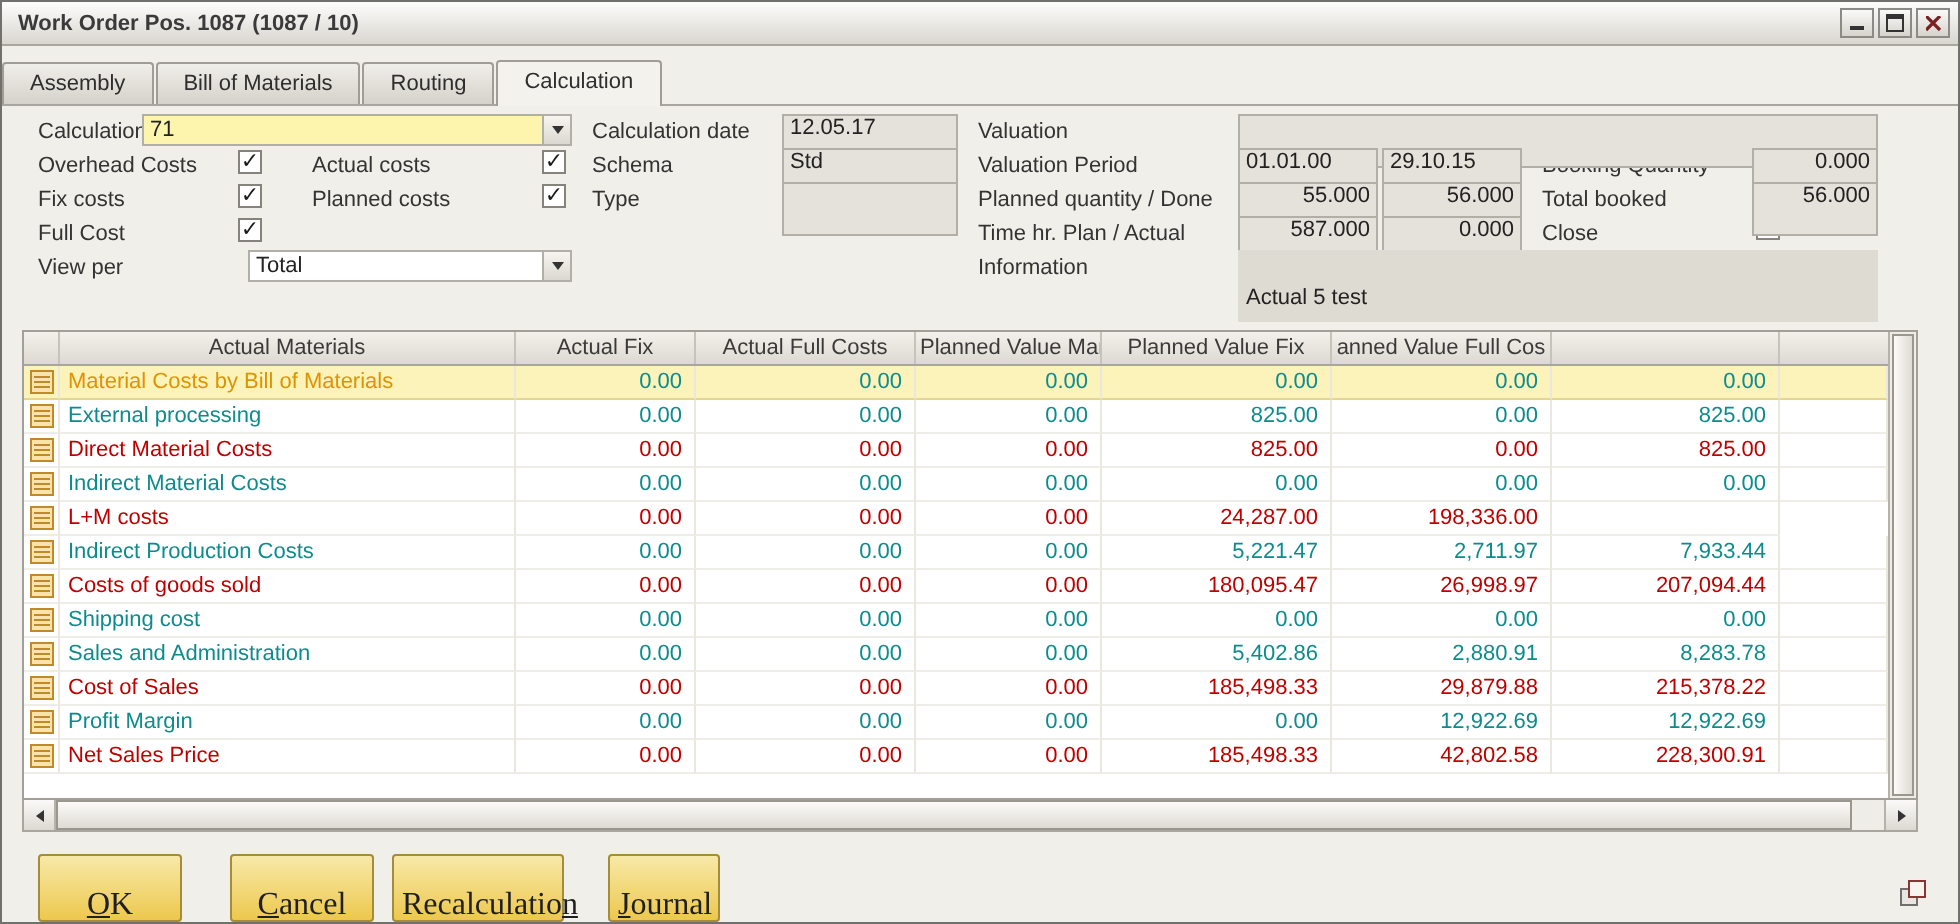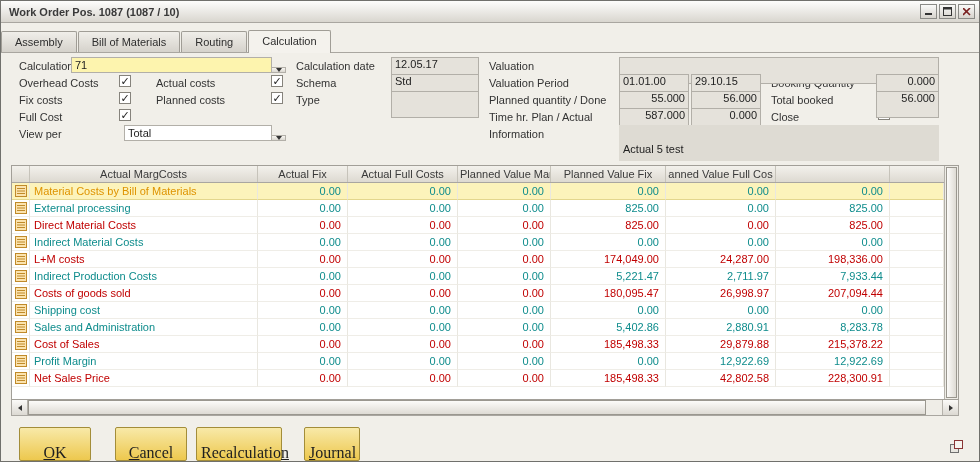--- a/index.html
+++ b/index.html
@@ -20,21 +20,21 @@
   .tab{padding:4px 13px 4px;border:1px solid #a09d96;border-bottom:none;border-radius:2px 2px 0 0;
     background:linear-gradient(#f0eee9,#d5d2cb);margin-right:1px;cursor:pointer;white-space:nowrap;color:#2e2e2e;}
   .tab.active{background:#f4f2ed;margin-bottom:-1px;padding-bottom:6px;}
 
   
   .lbl{position:absolute;white-space:nowrap;color:#333;}
   .fld{position:absolute;height:27px;background:#e5e2db;border:1px solid #b2afa8;padding:1px 3px;line-height:11px;color:#222;overflow:hidden;white-space:nowrap;}
   .fld.ra{text-align:right;}
   .cb{position:absolute;width:12px;height:12px;background:#fff;border:1px solid #86837c;cursor:pointer;}
   .cb.checked::after{content:"✓";display:block;text-align:center;font-size:11px;line-height:10px;color:#1a1a1a;}
-  .combo{position:absolute;height:16px;display:flex;cursor:pointer;align-items:flex-end;}
+  .combo{position:absolute;height:16px;display:flex;cursor:pointer;}
   .combo-val{flex:1;border:1px solid #b2afa8;padding:1px 3px;line-height:12px;background:#fff;overflow:hidden;white-space:nowrap;}
   .combo-val.hl{background:var(--highlight,#fdf4ae);}
   .combo-btn{width:14px;border:1px solid #b2afa8;border-left:none;background:linear-gradient(#f7f5f0,#dbd8d1);
     display:flex;align-items:center;justify-content:center;}
   .tri-down{width:0;height:0;border-left:3px solid transparent;border-right:3px solid transparent;border-top:4px solid #333;}
   .info-strip{position:absolute;height:15px;background:#dedbd3;padding:18px 4px;line-height:12px;color:#222;}
 
   
   .table-frame{position:absolute;left:10px;top:164px;width:948px;height:235px;border:1px solid #a29f98;background:#fff;}
   .thead,.trow{display:grid;grid-template-columns:18px 228px 90px 110px 93px 115px 110px 114px minmax(0,1fr);}
@@ -156,21 +156,21 @@
   <span class="fld ra" style="left:618px;top:90px;width:70px">55.000</span>
   <span class="fld ra" style="left:690px;top:90px;width:70px">56.000</span>
   <span class="fld ra" style="left:875px;top:90px;width:63px">56.000</span>
   <span class="fld ra" style="left:618px;top:107px;width:70px">587.000</span>
   <span class="fld ra" style="left:690px;top:107px;width:70px">0.000</span>
   <span class="info-strip" style="left:618px;top:124px;width:320px">Actual 5 test</span>
 
   <div class="table-frame">
     <div class="thead">
         <div class="hcell"></div>
-        <div class="hcell">Actual MargCosts</div>
+        <div class="hcell">Actual Materials</div>
         <div class="hcell">Actual Fix</div>
         <div class="hcell">Actual Full Costs</div>
         <div class="hcell">Planned Value MargCosts</div>
         <div class="hcell">Planned Value Fix</div>
         <div class="hcell">anned Value Full Cos</div>
         <div class="hcell"></div>
       </div>
     <div class="tbody">
         <div class="trow row-gold selected">
     <div class="cell icon-cell">
@@ -250,21 +250,20 @@
         <rect x="0.5" y="0.5" width="11" height="11" fill="#fbe3ae" stroke="#c08a2a"></rect>
         <line x1="2" y1="3.5" x2="10" y2="3.5" stroke="#c08a2a"></line>
         <line x1="2" y1="6" x2="10" y2="6" stroke="#c08a2a"></line>
         <line x1="2" y1="8.5" x2="10" y2="8.5" stroke="#c08a2a"></line>
       </svg>
     </div>
     <div class="cell desc">L+M costs</div>
     <div class="cell num">0.00</div>
     <div class="cell num">0.00</div>
     <div class="cell num">0.00</div>
-    <div class="cell num">174,049.00</div>
     <div class="cell num">24,287.00</div>
     <div class="cell num">198,336.00</div>
     <div class="cell"></div>
   </div>
         <div class="trow row-teal">
     <div class="cell icon-cell">
       <svg width="12" height="12" viewBox="0 0 12 12">
         <rect x="0.5" y="0.5" width="11" height="11" fill="#fbe3ae" stroke="#c08a2a"></rect>
         <line x1="2" y1="3.5" x2="10" y2="3.5" stroke="#c08a2a"></line>
         <line x1="2" y1="6" x2="10" y2="6" stroke="#c08a2a"></line>

